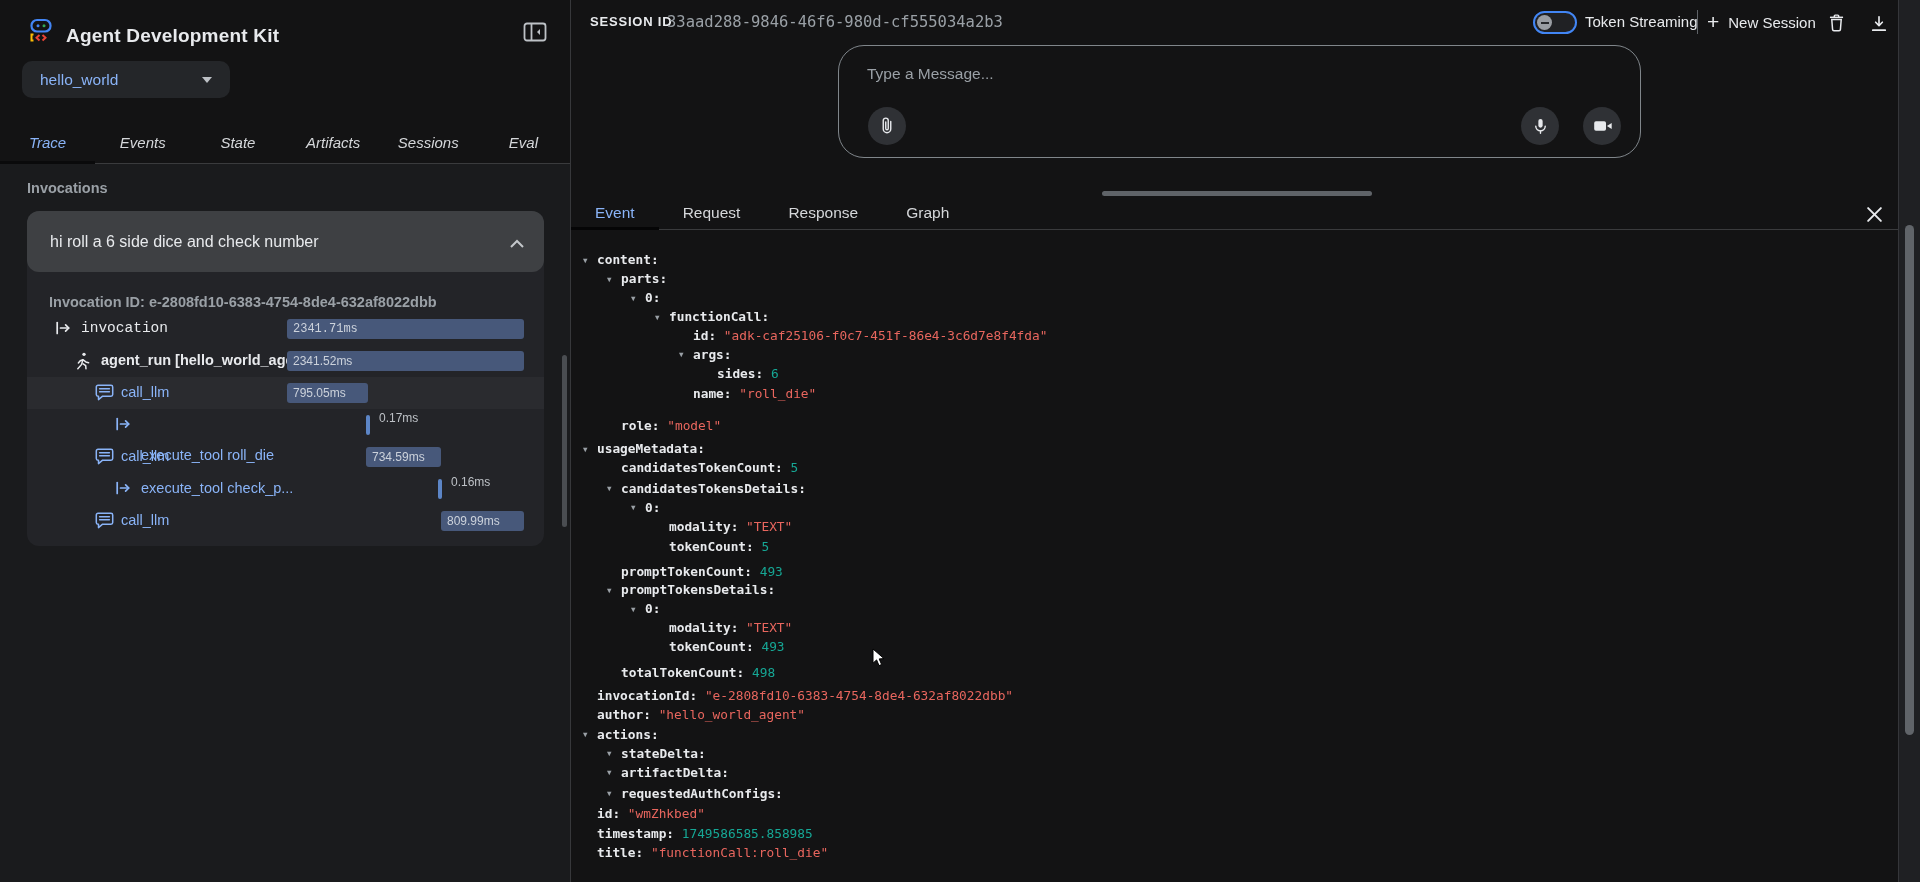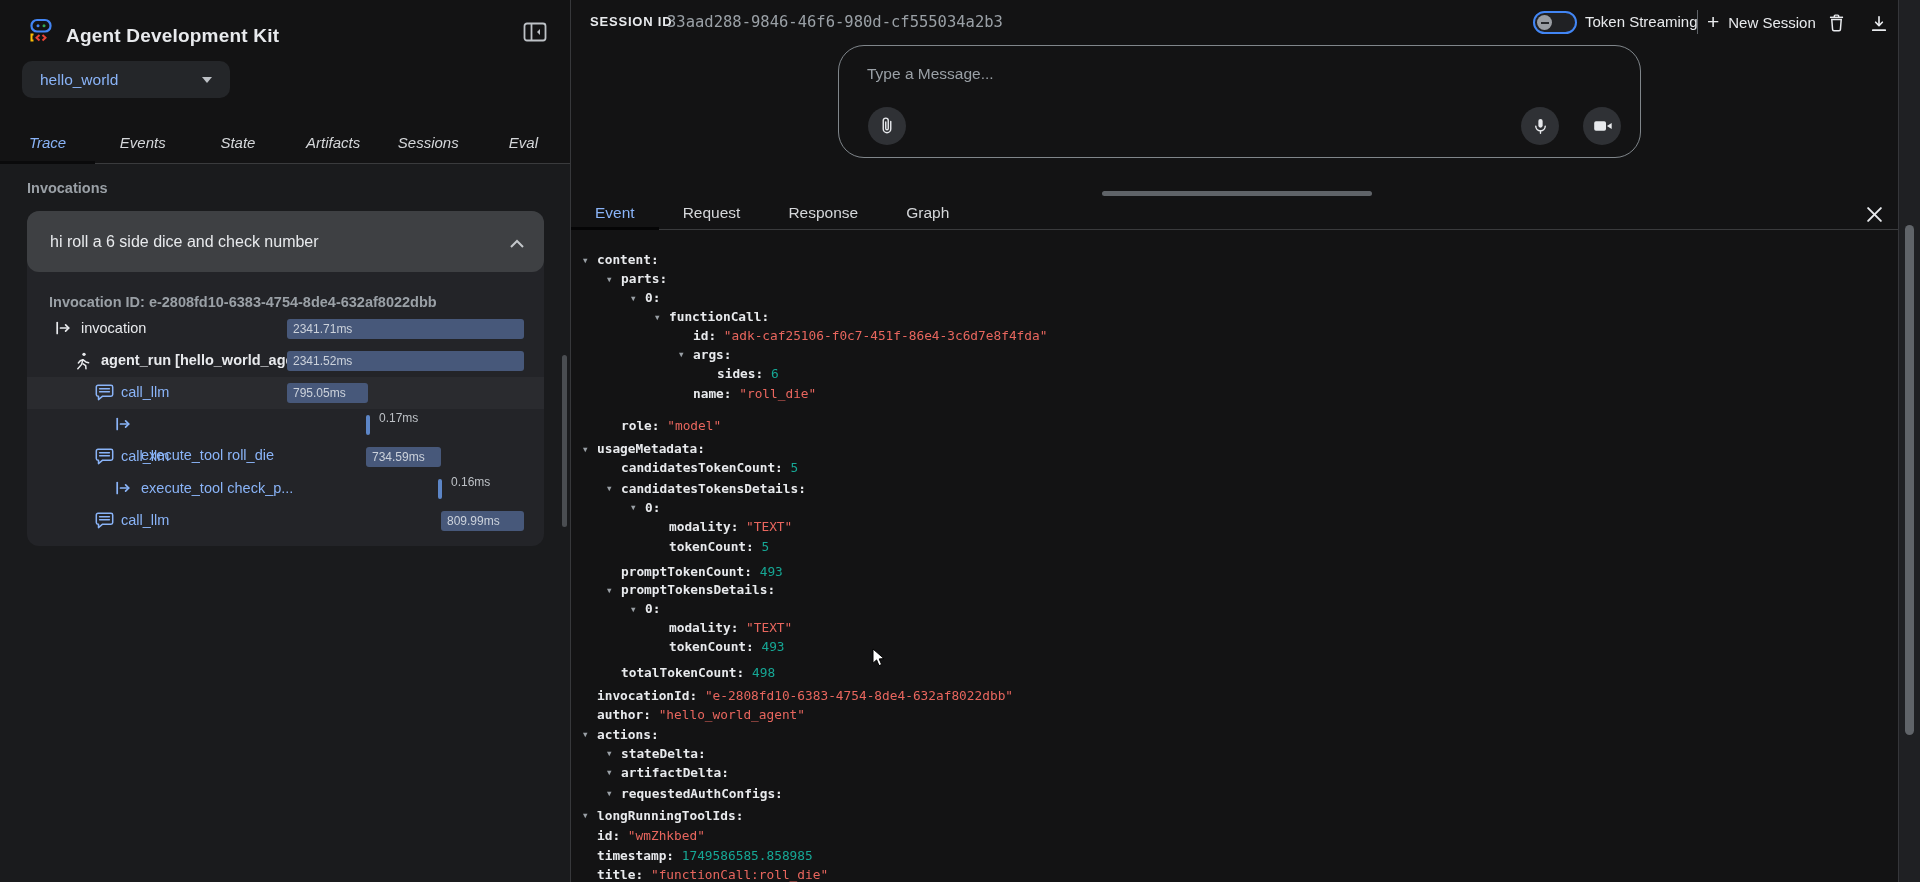--- a/index.html
+++ b/index.html
@@ -137,21 +137,21 @@
       <div class="inv-header">
         <span class="q">hi roll a 6 side dice and check number</span>
         <span class="chev">
           <svg width="16" height="10" viewBox="0 0 16 10" fill="none" stroke="currentColor" stroke-width="2">
             <path d="M2 8l6-6 6 6"></path>
           </svg>
         </span>
       </div>
       <div class="inv-id">Invocation ID: e-2808fd10-6383-4754-8de4-632af8022dbb</div>
       <div id="trace-rows">
-          <div class="trow" style="top: 0px;">
+          <div class="trow" style="top: 0px; font-family: Liberation Mono, monospace;">
             <span class="ticon white" style="left: 28px;">
               <svg width="18" height="16" viewBox="0 0 18 14" fill="none" stroke="currentColor" stroke-width="1.7" stroke-linecap="round" stroke-linejoin="round">
                 <path d="M2.2 1.5v11"></path>
                 <path d="M5.5 7h8"></path>
                 <path d="M10.6 3.8 13.8 7l-3.2 3.2"></path>
               </svg>
             </span>
             <span class="tlabel white" style="left: 54px;">invocation</span>
             <span class="tbar" style="left: 260px; width: 237px;">2341.71ms</span>
           </div>
@@ -316,21 +316,20 @@
         <div class="jrow" style="margin-top: 0px; padding-left: 48px;"><span class="jarrow">▼</span><span class="jkey">0: </span></div>
         <div class="jrow" style="margin-top: 0px; padding-left: 72px;"><span class="jspace"></span><span class="jkey">modality: </span><span class="jstr">"TEXT"</span></div>
         <div class="jrow" style="margin-top: 0px; padding-left: 72px;"><span class="jspace"></span><span class="jkey">tokenCount: </span><span class="jnum">493</span></div>
         <div class="jrow" style="margin-top: 8px; padding-left: 24px;"><span class="jspace"></span><span class="jkey">totalTokenCount: </span><span class="jnum">498</span></div>
         <div class="jrow" style="margin-top: 4px; padding-left: 0px;"><span class="jspace"></span><span class="jkey">invocationId: </span><span class="jstr">"e-2808fd10-6383-4754-8de4-632af8022dbb"</span></div>
         <div class="jrow" style="margin-top: 1px; padding-left: 0px;"><span class="jspace"></span><span class="jkey">author: </span><span class="jstr">"hello_world_agent"</span></div>
         <div class="jrow" style="margin-top: 1px; padding-left: 0px;"><span class="jarrow">▼</span><span class="jkey">actions: </span></div>
         <div class="jrow" style="margin-top: 0px; padding-left: 24px;"><span class="jarrow">▼</span><span class="jkey">stateDelta: </span></div>
         <div class="jrow" style="margin-top: 0px; padding-left: 24px;"><span class="jarrow">▼</span><span class="jkey">artifactDelta: </span></div>
         <div class="jrow" style="margin-top: 2px; padding-left: 24px;"><span class="jarrow">▼</span><span class="jkey">requestedAuthConfigs: </span></div>
-        <div class="jrow" style="margin-top: 3px; padding-left: 0px;"><span class="jarrow">▼</span><span class="jkey">longRunningToolIds: </span></div>
         <div class="jrow" style="margin-top: 1px; padding-left: 0px;"><span class="jspace"></span><span class="jkey">id: </span><span class="jstr">"wmZhkbed"</span></div>
         <div class="jrow" style="margin-top: 2px; padding-left: 0px;"><span class="jspace"></span><span class="jkey">timestamp: </span><span class="jnum">1749586585.858985</span></div>
         <div class="jrow" style="margin-top: 0px; padding-left: 0px;"><span class="jspace"></span><span class="jkey">title: </span><span class="jstr">"functionCall:roll_die"</span></div>
       </div>
 
     <div class="right-scrollbar">
       <span class="thumb"></span>
     </div>
   </main>
 

